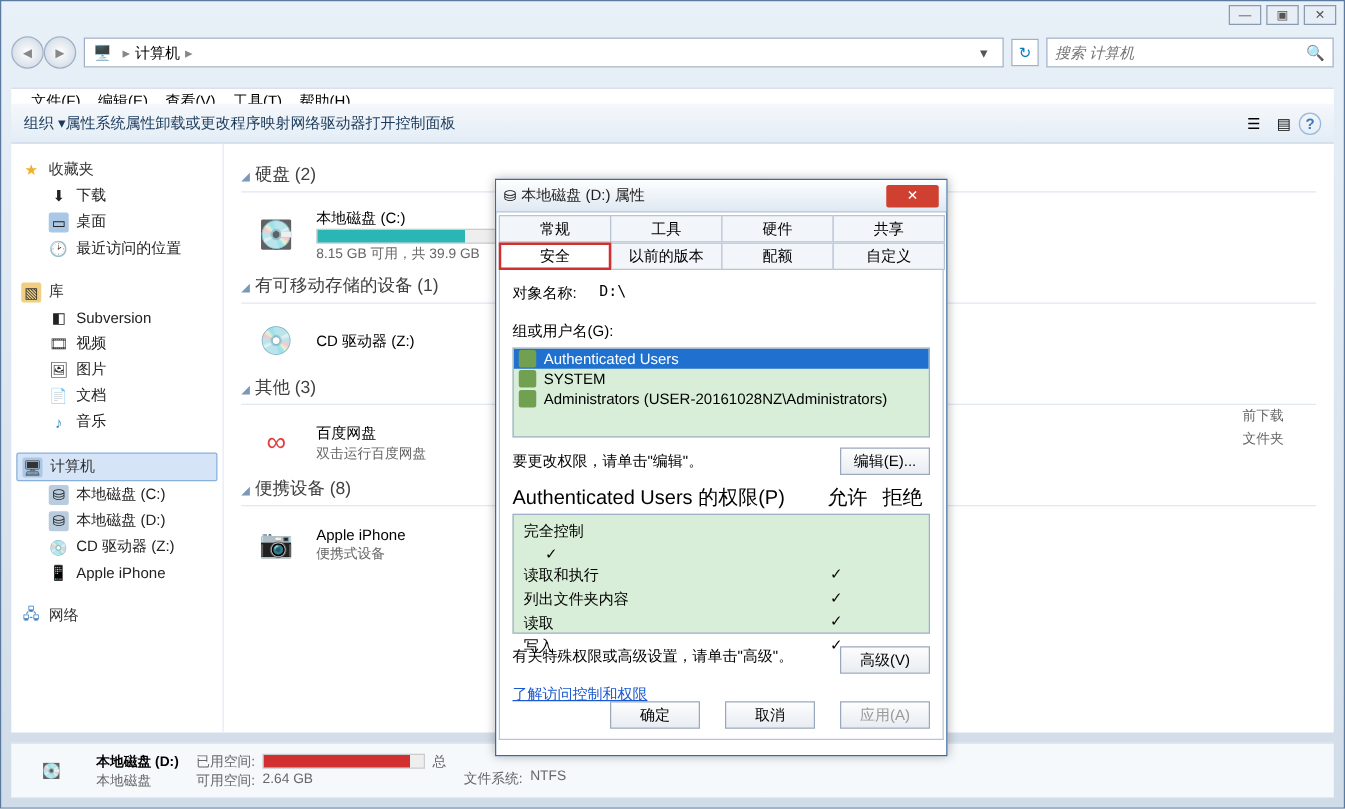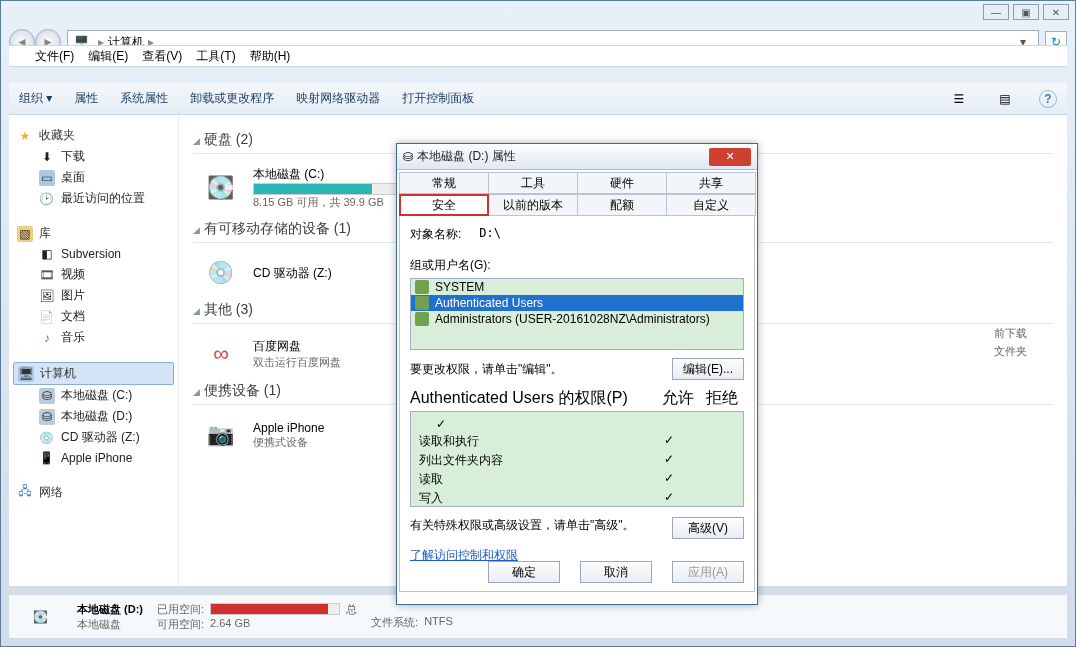--- a/index.html
+++ b/index.html
@@ -19,25 +19,25 @@
     .addr .crumb { color: #000; }
     .addr .sep { margin: 0 4px; color: #888; }
     .addr .spacer { flex: 1; }
     .addr .dd { color: #555; padding: 0 6px; cursor: pointer; }
     .refresh { width: 22px; height: 22px; border: 1px solid #a0b0c8; background: #fff; display: flex; align-items: center; justify-content: center; color: #0a7ac0; cursor: pointer; }
     .search { width: 230px; height: 24px; border: 1px solid #a0b0c8; background: #fff; display: flex; align-items: center; padding: 0 6px; }
     .search input { border: none; outline: none; flex: 1; font-style: italic; color: #888; font-size: 12px; }
     .search .sicon { color: #6a98c8; }
 
     
-    .menubar { position: absolute; top: 44px; left: 8px; right: 8px; height: 22px; background: #fff; display: flex; align-items: center; padding: 0 26px; gap: 14px; border-top: 1px solid #d0d8e0; border-bottom: 1px solid #d0d8e0; }
+    .menubar { position: absolute; top: 69px; left: 8px; right: 8px; height: 22px; background: #fff; display: flex; align-items: center; padding: 0 16px; gap: 14px; border-top: 1px solid #d0d8e0; border-bottom: 1px solid #d0d8e0; }
     .menubar span { cursor: pointer; }
 
     
-    .toolbar { position: absolute; top: 82px; left: 8px; right: 8px; height: 32px; background: linear-gradient(#f5f8fb, #e3ecf6); display: flex; align-items: center; padding: 0 10px; gap: 22px; border-bottom: 1px solid #c5d3e4; }
+    .toolbar { position: absolute; top: 82px; left: 8px; right: 8px; height: 32px; background: linear-gradient(#f5f8fb, #e3ecf6); display: flex; align-items: center; padding: 0 10px; border-bottom: 1px solid #c5d3e4; }
     .toolbar .btn { color: #1a3a5a; cursor: pointer; }
     .toolbar .spacer { flex: 1; }
     .toolbar .ico { width: 24px; height: 20px; display: inline-flex; align-items: center; justify-content: center; border: 1px solid transparent; cursor: pointer; }
     .toolbar .help { color: #3a7ac0; font-weight: bold; border: 1px solid #9ab8d8; border-radius: 50%; width: 18px; height: 18px; display:flex; align-items:center; justify-content:center; }
 
     
     .main { position: absolute; top: 114px; left: 8px; right: 8px; bottom: 60px; display: flex; background: #fff; }
     .sidebar { width: 170px; border-right: 1px solid #e5ecf5; padding: 10px 4px; overflow: auto; }
     .sb-group { margin-bottom: 14px; }
     .sb-head { display: flex; align-items: center; gap: 6px; font-weight: normal; color: #333; padding: 2px 4px; }
@@ -113,20 +113,24 @@
     </div>
     <div class="addr">
       <span class="icon">🖥️</span>
       <span class="sep">▸</span>
       <span class="crumb">计算机</span>
       <span class="sep">▸</span>
       <span class="spacer"></span>
       <span class="dd">▾</span>
     </div>
     <div class="refresh">↻</div>
+    <div class="search">
+      <input placeholder="搜索 计算机" style="">
+      <span class="sicon">🔍</span>
+    </div>
   </div>
 
   <div class="menubar">
     <span>文件(F)</span>
     <span>编辑(E)</span>
     <span>查看(V)</span>
     <span>工具(T)</span>
     <span>帮助(H)</span>
   </div>
 
@@ -240,21 +244,21 @@
 
       <div class="section-head">其他 (3)</div>
       <div class="item-row">
         <div class="big-icon" style="color:#e04040;">∞</div>
         <div>
           <div>百度网盘</div>
           <div class="meta">双击运行百度网盘</div>
         </div>
       </div>
 
-      <div class="section-head">便携设备 (1)</div>
+      <div class="section-head">便携设备 (8)</div>
       <div class="item-row">
         <div class="big-icon">📷</div>
         <div>
           <div>Apple iPhone</div>
           <div class="meta">便携式设备</div>
         </div>
       </div>
 
       <div class="bg-text">
         <div>前下载</div>
@@ -310,43 +314,48 @@
           <div class="tab">配额</div>
           <div class="tab">自定义</div>
         </div>
       <div class="tab-content">
         <div style="display:flex;gap:18px;margin-bottom:10px;">
           <span class="lbl">对象名称:</span>
           <span style="font-family:SimSun,monospace;">D:\</span>
         </div>
         <div class="lbl">组或用户名(G):</div>
         <div class="user-list" id="userlist">
+            <div class="user-row sel">
+              <span class="uicon"></span>
+              <span>Authenticated Users</span>
+            </div>
             <div class="user-row">
               <span class="uicon"></span>
               <span>SYSTEM</span>
-            </div>
-            <div class="user-row sel">
-              <span class="uicon"></span>
-              <span>Authenticated Users</span>
             </div>
             <div class="user-row">
               <span class="uicon"></span>
               <span>Administrators (USER-20161028NZ\Administrators)</span>
             </div>
           </div>
         <div class="edit-row">
           <span>要更改权限，请单击"编辑"。</span>
           <button class="dlg-btn">编辑(E)...</button>
         </div>
         <div class="perm-head">
           <span class="ph1">Authenticated Users 的权限(P)</span>
           <span style="width:44px;text-align:center;">允许</span>
           <span style="width:44px;text-align:center;">拒绝</span>
         </div>
         <div class="perm-list" id="permlist">
+            <div class="perm-row">
+              <span class="pn">完全控制</span>
+              <span class="chk"></span>
+              <span class="chk"></span>
+            </div>
             <div class="perm-row">
               <span class="chk">✓</span>
               <span class="chk"></span>
             </div>
             <div class="perm-row">
               <span class="pn">读取和执行</span>
               <span class="chk">✓</span>
               <span class="chk"></span>
             </div>
             <div class="perm-row">

